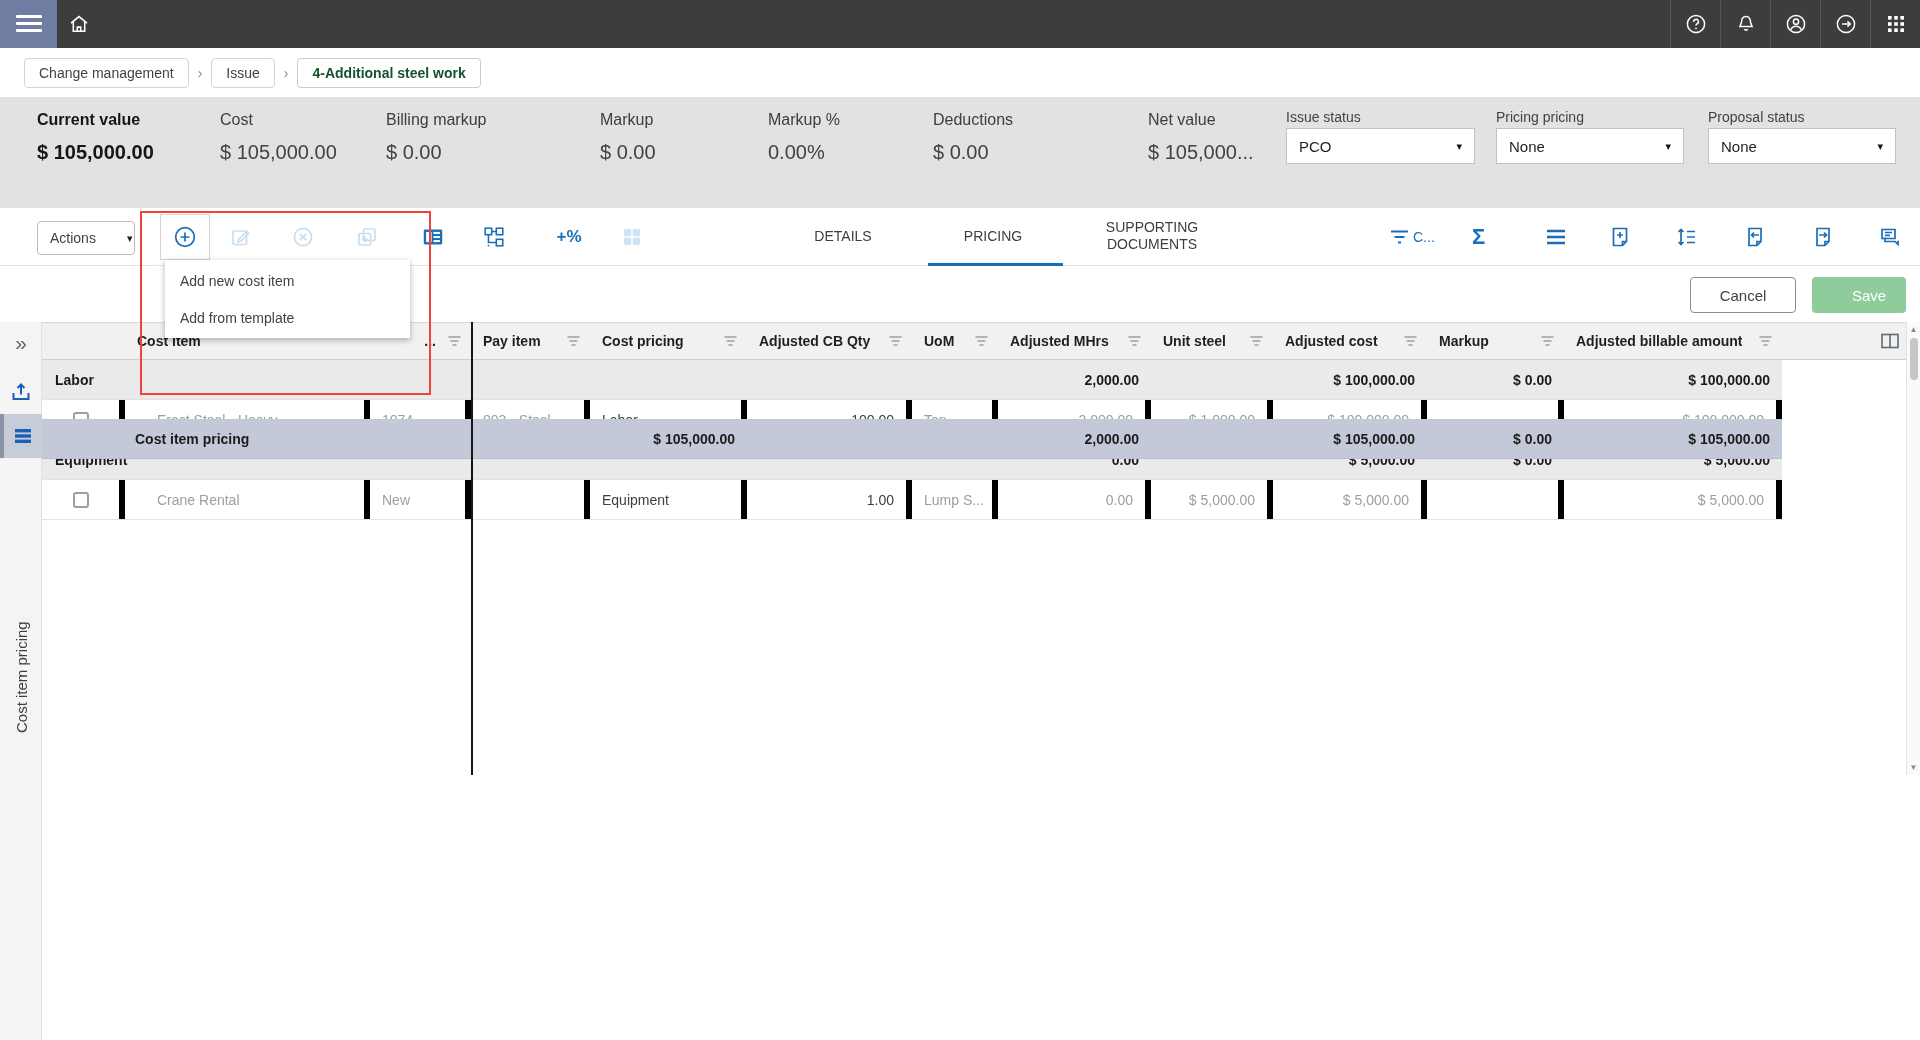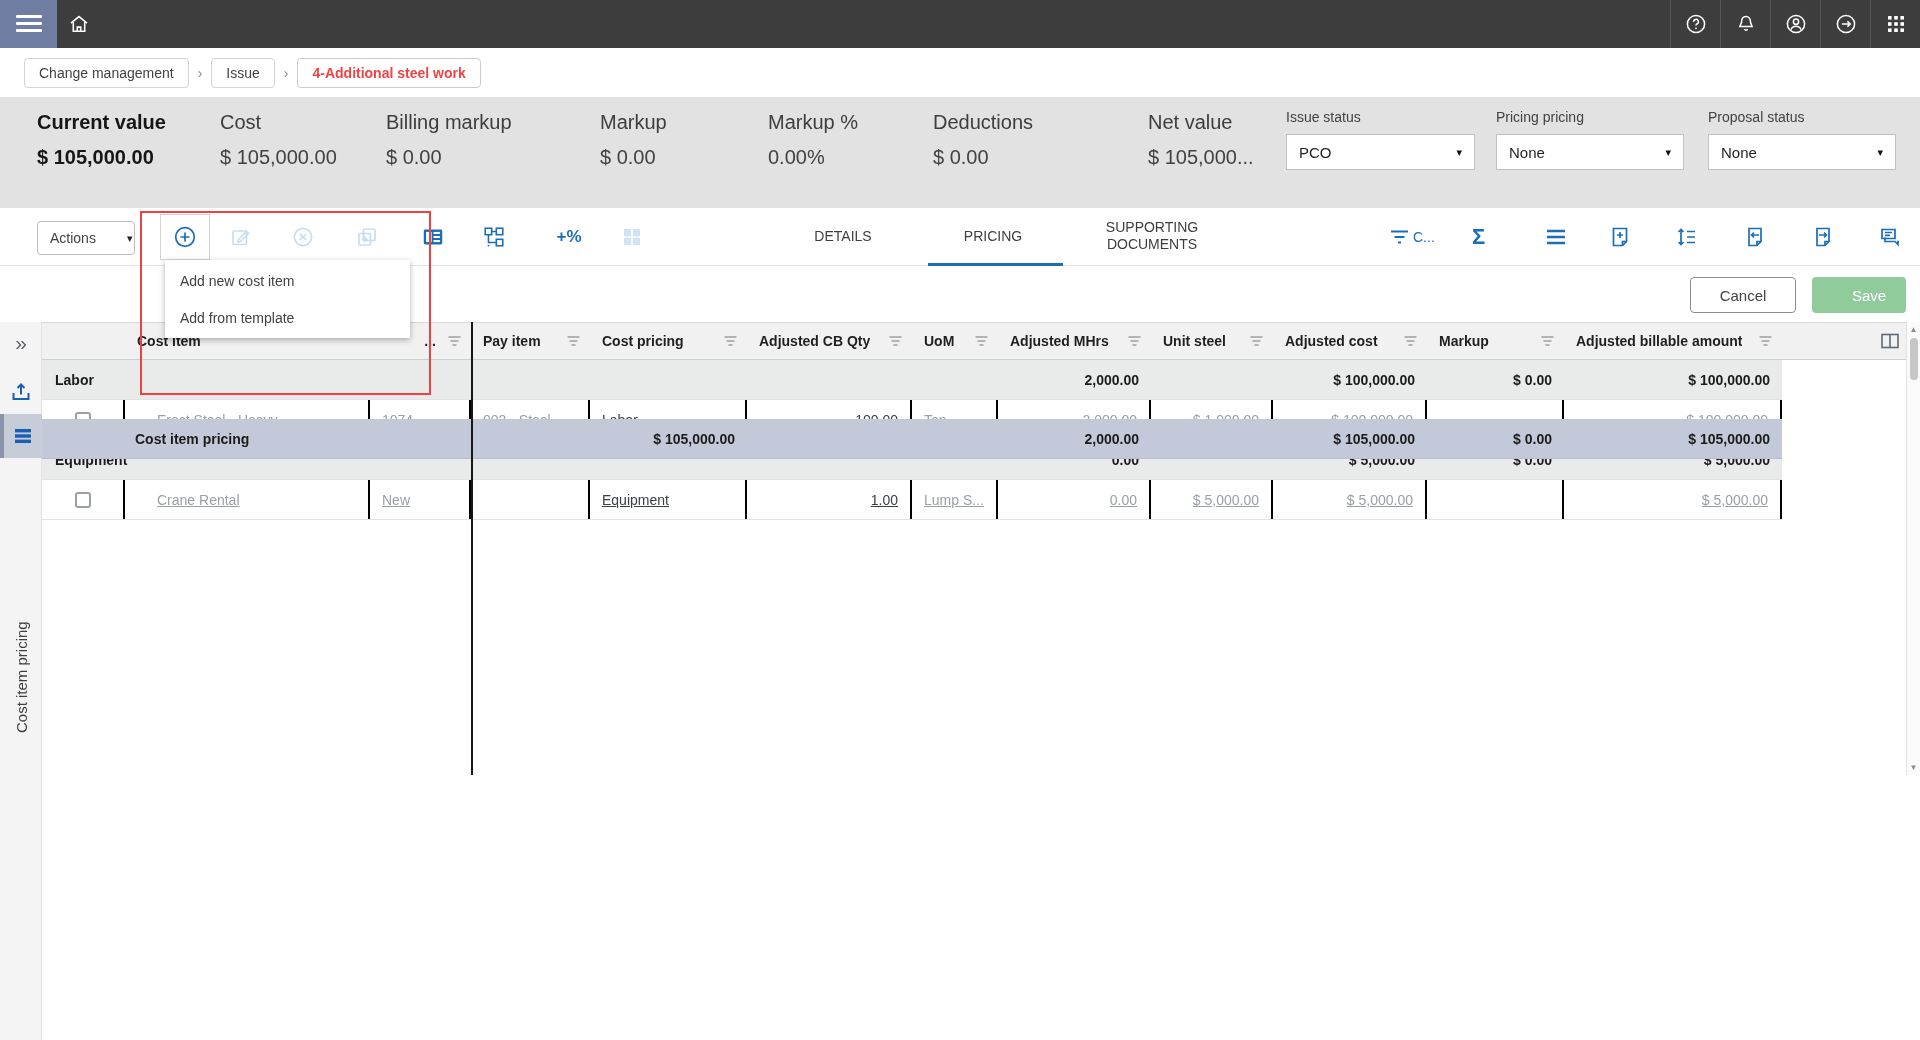--- a/index.html
+++ b/index.html
@@ -15,32 +15,32 @@
   .home-btn { position:absolute; left:57px; top:0; width:44px; height:48px; display:flex; align-items:center; justify-content:center; cursor:pointer; }
   .topbar-title { position:absolute; left:133px; top:0; height:48px; display:flex; align-items:center; color:#ffffff; font-size:16px; }
   .topbar-title .sep { margin:0 10px; color:#e8e8e8; }
   .topbar-right { position:absolute; right:0; top:0; height:48px; display:flex; align-items:center; }
   .tb-sep { width:1px; height:48px; background:#565656; }
   .tb-btn { width:49px; height:48px; display:flex; align-items:center; justify-content:center; cursor:pointer; }
 
   
   .crumb-row { position:absolute; left:0; top:48px; width:1920px; height:49px; background:#ffffff; display:flex; align-items:center; padding-left:24px; }
   .chip { height:30px; border:1px solid #d4d4d4; border-radius:4px; background:#fff; display:flex; align-items:center; padding:0 14px; font-size:14px; color:#424242; cursor:pointer; }
-  .chip.active { font-weight:bold; color:#ef4444; border-color:#cccccc; }
+  .chip.active { font-weight:bold; color:#14532d; border-color:#cccccc; }
   .crumb-sep { margin:0 9px; color:#8a8a8a; font-size:14px; }
 
   
   .summary { position:absolute; left:0; top:97px; width:1920px; height:111px; background:#e2e2e2; }
   .metric { position:absolute; top:14px; }
-  .metric .mlabel { font-size:20px; color:#3d3d3d; }
+  .metric .mlabel { font-size:16px; color:#3d3d3d; }
   .metric .mvalue { margin-top:12px; font-size:20px; color:#424242; }
   .metric.bold .mlabel, .metric.bold .mvalue { font-weight:bold; color:#161616; }
   .status { position:absolute; top:12px; }
   .status .slabel { font-size:14px; color:#424242; }
-  .status .sbox { margin-top:9px; width:189px; height:36px; background:#ffffff; border:1px solid #c2c2c2; display:flex; align-items:center; padding:0 12px; font-size:15px; color:#1f1f1f; cursor:pointer; position:relative; }
+  .status .sbox { margin-top:3px; width:189px; height:36px; background:#ffffff; border:1px solid #c2c2c2; display:flex; align-items:center; padding:0 12px; font-size:15px; color:#1f1f1f; cursor:pointer; position:relative; }
   .status .sbox .caret { position:absolute; right:12px; font-size:11px; color:#111; }
 
   
   .toolbar { position:absolute; left:0; top:208px; width:1920px; height:58px; background:#ffffff; border-bottom:1px solid #e4e4e4; }
   .actions-btn { position:absolute; left:37px; top:13px; width:98px; height:34px; border:1px solid #bdbdbd; border-radius:4px; background:#fff; display:flex; align-items:center; justify-content:space-between; padding:0 12px; font-size:14px; color:#424242; cursor:pointer;gap:31px; }
   .actions-btn .caret{ font-size:11px; color:#222; }
   .ticon { position:absolute; top:17px; width:24px; height:24px; display:flex; align-items:center; justify-content:center; cursor:pointer; }
   .plus-pct { font-size:17px; font-weight:bold; color:#1a6eb8; }
   .tab { position:absolute; cursor:pointer; text-align:center; font-size:14px; color:#3d3d3d; }
   .tab-underline { position:absolute; left:928px; top:55px; width:135px; height:3px; background:#1a6eb8; }
@@ -72,21 +72,21 @@
   .hfiller { flex:1; height:100%; display:flex; align-items:center; justify-content:flex-end; padding-right:6px; }
 
   .row { display:flex; height:40px; align-items:stretch; border-bottom:1px solid #e3e3e3; width:1740px; }
   .cell { display:flex; align-items:center; padding:0 12px; font-size:14px; white-space:nowrap; overflow:hidden; }
   .cell.num { justify-content:flex-end; }
   .row.summary { background:#c4c9da; border-bottom:1px solid #b9becd; }
   .row.summary .cell { font-weight:bold; color:#1b1b1b; }
   .row.group { background:#e9eaea; }
   .row.group .cell { font-weight:bold; color:#1b1b1b; }
   .row.item { background:#ffffff; }
-  .row.item .cell { border-right:2px solid #000000;text-decoration:underline; }
+  .row.item .cell { border-right:6px solid #000000; }
   .dim { color:#9aa0a6; }
   .edit { color:#3c4043; }
   .c-sel{width:83px}.c-desc{width:245px}.c-num{width:101px}.c-pay{width:119px}.c-cp{width:157px}.c-qty{width:165px}.c-uom{width:86px}.c-mhrs{width:153px}.c-unit{width:122px}.c-adj{width:154px}.c-mk{width:137px}.c-bill{width:218px}
   .g-label{width:956px; padding-left:13px;}
   .row.summary .c-desc{padding-left:10px;}
   .row.item .c-desc{padding-left:32px;}
   .checkbox { width:16px; height:16px; border:2px solid #9aa0a6; border-radius:3px; background:#fff; margin:0 auto; cursor:pointer; }
   .c-sel.cellbox{ justify-content:center; }
 
   .vdivider { position:absolute; left:471px; top:322px; width:2px; height:453px; background:#161616; z-index:30; }

